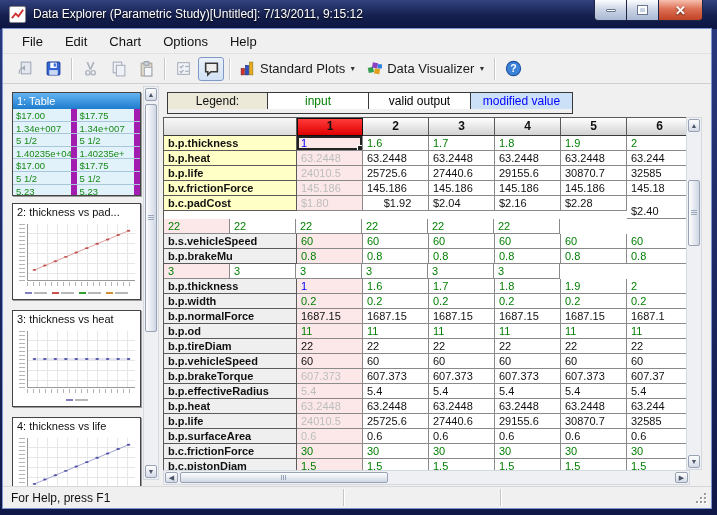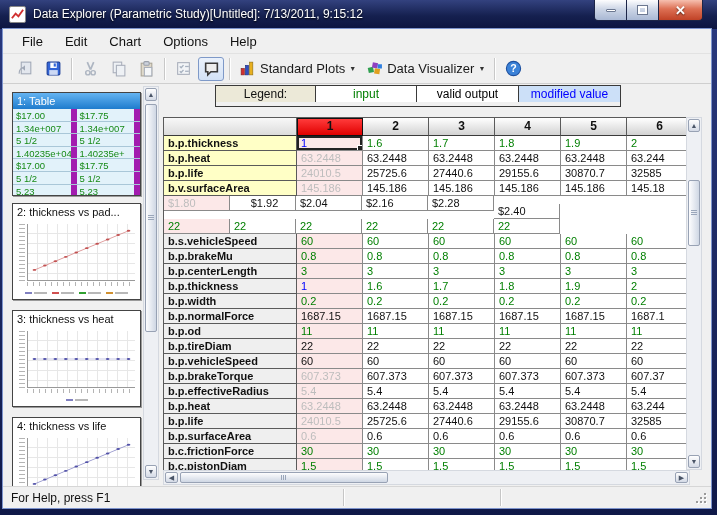--- a/index.html
+++ b/index.html
@@ -48,21 +48,21 @@
   .ml-text{width:13px;height:2px;background:#b8b8b8;}
   .sb-vscroll{position:absolute;left:140px;top:2px;width:16px;height:394px;background:#eef0f4;border:1px solid #d5d9e0;}
   
   .sb-btn{position:absolute;background:linear-gradient(#fefefe,#d4dae6);border:1px solid #98a2b4;border-radius:2px;color:#4a5568;display:flex;align-items:center;justify-content:center;font-size:7px;line-height:1;}
   .sb-thumbv{position:absolute;left:1px;width:12px;background:linear-gradient(90deg,#fdfdfe,#cfd7e4);border:1px solid #98a2b4;border-radius:2px;}
   .sb-thumbv::after{content:"";position:absolute;left:2px;right:2px;top:50%;height:5px;margin-top:-3px;background:repeating-linear-gradient(to bottom,#9aa6ba 0 1px,transparent 1px 2px);}
   .sb-thumbh{position:absolute;top:1px;height:11px;background:linear-gradient(#fdfdfe,#cfd7e4);border:1px solid #98a2b4;border-radius:2px;}
   .sb-thumbh::after{content:"";position:absolute;top:2px;bottom:2px;left:50%;width:5px;margin-left:-3px;background:repeating-linear-gradient(to right,#9aa6ba 0 1px,transparent 1px 2px);}
   
   .rightpane{position:absolute;left:160px;top:0;width:548px;height:402px;}
-  .legendrow{position:absolute;left:4px;top:1px;height:22px;display:flex;border:1px solid #3a3a3a;margin-left:48px;}
+  .legendrow{position:absolute;left:4px;top:8px;height:22px;display:flex;border:1px solid #3a3a3a;}
   .lcell{height:16px;line-height:16px;font-size:12px;text-align:center;border-right:1px solid #3a3a3a;overflow:hidden;}
   .lcell:last-child{border-right:none;}
   .lcell.cap{background:#ece9d8;color:#111;}
   
   .dtable{position:absolute;left:0;top:33px;width:523px;height:353px;overflow:hidden;border-left:1px solid #5a5a5a;border-top:1px solid #5a5a5a;background:#fff;}
   .hrow,.drow{display:flex;}
   .hcell{width:66px;height:18px;flex:0 0 66px;background:linear-gradient(#ffffff,#d2d2d2);border-right:1px solid #5a5a5a;border-bottom:1px solid #3a3a3a;font-size:12px;font-weight:bold;text-align:center;line-height:17px;color:#111;}
   .hcell.corner{width:133px;flex:0 0 133px;background:linear-gradient(#f8f8f8,#dcdcdc);}
   .hcell.selcol{background:linear-gradient(#ff3b3b,#e00000);border:1px solid #111;border-right:1px solid #111;line-height:15px;}
   .lblcell{width:133px;flex:0 0 133px;height:15px;font-size:11px;font-weight:bold;color:#111;padding:1px 0 0 4px;border-right:1px solid #5a5a5a;border-bottom:1px solid #5a5a5a;white-space:nowrap;overflow:hidden;}
@@ -385,29 +385,30 @@
             <div class="drow">
               <div class="lblcell ylbl">b.p.life</div>
               <div class="dcell c1" style="color: rgb(189, 189, 189);">24010.5</div>
               <div class="dcell" style="color: rgb(17, 17, 17);">25725.6</div>
               <div class="dcell" style="color: rgb(17, 17, 17);">27440.6</div>
               <div class="dcell" style="color: rgb(17, 17, 17);">29155.6</div>
               <div class="dcell" style="color: rgb(17, 17, 17);">30870.7</div>
               <div class="dcell" style="color: rgb(17, 17, 17);">32585</div>
             </div>
             <div class="drow">
-              <div class="lblcell ylbl">b.v.surfaceArea</div>
+              <div class="lblcell ylbl">b.v.frictionForce</div>
               <div class="dcell c1" style="color: rgb(189, 189, 189);">145.186</div>
               <div class="dcell" style="color: rgb(17, 17, 17);">145.186</div>
               <div class="dcell" style="color: rgb(17, 17, 17);">145.186</div>
               <div class="dcell" style="color: rgb(17, 17, 17);">145.186</div>
               <div class="dcell" style="color: rgb(17, 17, 17);">145.186</div>
               <div class="dcell" style="color: rgb(17, 17, 17);">145.18</div>
             </div>
             <div class="drow">
+              <div class="lblcell ylbl">b.c.padCost</div>
               <div class="dcell c1" style="color: rgb(189, 189, 189);">$1.80</div>
               <div class="dcell" style="color: rgb(17, 17, 17); text-align: center;">$1.92</div>
               <div class="dcell" style="color: rgb(17, 17, 17);">$2.04</div>
               <div class="dcell" style="color: rgb(17, 17, 17);">$2.16</div>
               <div class="dcell" style="color: rgb(17, 17, 17);">$2.28</div>
               <div class="dcell" style="color: rgb(17, 17, 17); margin-top: 8px;">$2.40</div>
             </div>
             <div class="drow">
               <div class="dcell c1" style="color: rgb(0, 127, 0);">22</div>
               <div class="dcell" style="color: rgb(0, 127, 0);">22</div>
@@ -428,21 +429,20 @@
             <div class="drow">
               <div class="lblcell glbl">b.p.brakeMu</div>
               <div class="dcell c1" style="color: rgb(0, 127, 0);">0.8</div>
               <div class="dcell" style="color: rgb(0, 127, 0);">0.8</div>
               <div class="dcell" style="color: rgb(0, 127, 0);">0.8</div>
               <div class="dcell" style="color: rgb(0, 127, 0);">0.8</div>
               <div class="dcell" style="color: rgb(0, 127, 0);">0.8</div>
               <div class="dcell" style="color: rgb(0, 127, 0);">0.8</div>
             </div>
             <div class="drow">
-              <div class="lblcell glbl">b.p.centerLength</div>
               <div class="dcell c1" style="color: rgb(0, 127, 0);">3</div>
               <div class="dcell" style="color: rgb(0, 127, 0);">3</div>
               <div class="dcell" style="color: rgb(0, 127, 0);">3</div>
               <div class="dcell" style="color: rgb(0, 127, 0);">3</div>
               <div class="dcell" style="color: rgb(0, 127, 0);">3</div>
               <div class="dcell" style="color: rgb(0, 127, 0);">3</div>
             </div>
             <div class="drow">
               <div class="lblcell glbl">b.p.thickness</div>
               <div class="dcell c1" style="color: rgb(0, 0, 255);">1</div>

